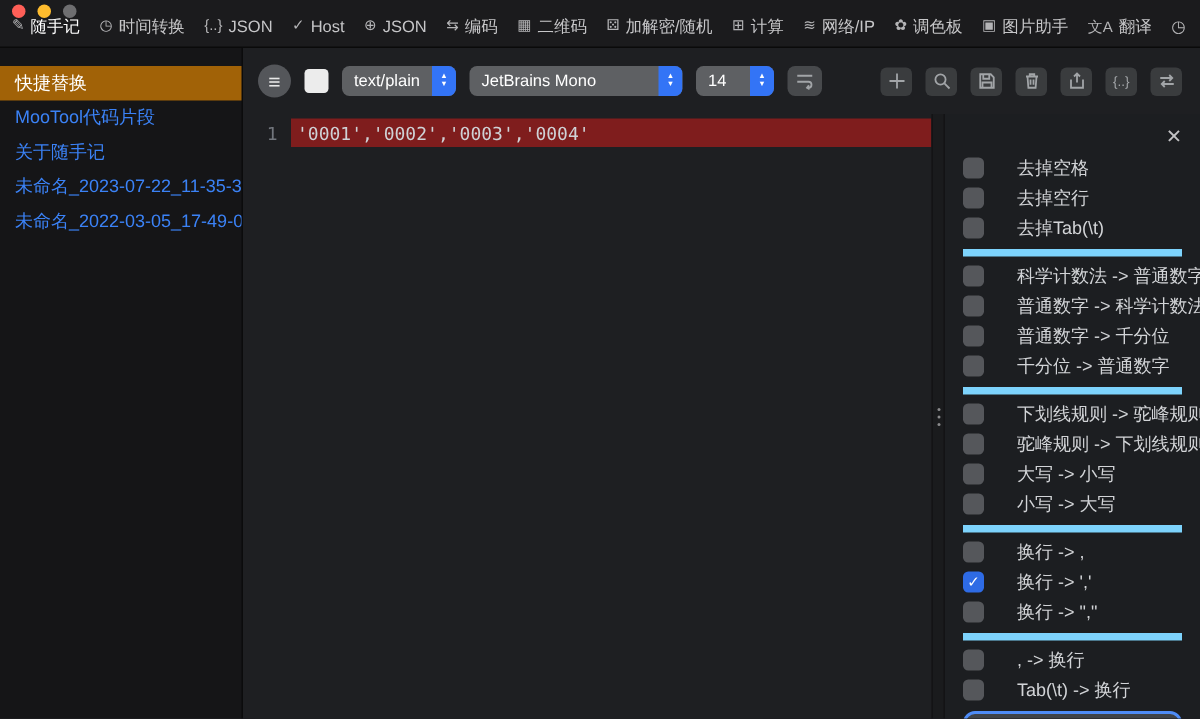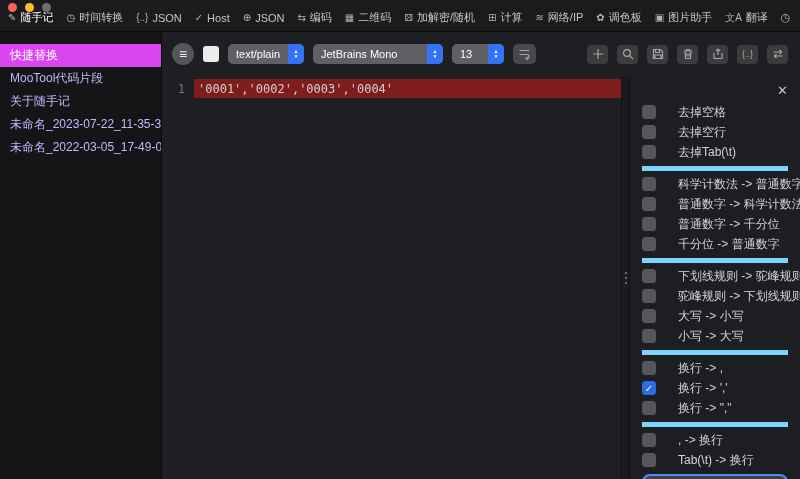--- a/index.html
+++ b/index.html
@@ -14,23 +14,23 @@
   .tabs { display:flex; gap:13px; align-items:center; white-space:nowrap; width:100%; }
   .tab { display:flex; gap:4px; align-items:center; font-size:11px; color:#c6c6c8; cursor:default; }
   .tab.active { color:#ffffff; }
   .tab .ticon { font-size:10px; color:#b4b4b6; }
   .overflow { margin-left:auto; display:flex; gap:9px; color:#b4b4b6; font-size:11px; align-items:center; }
 
   
   .main { display:flex; height:447px; }
 
   .sidebar { width:162px; background:#151517; border-right:1px solid #0b0b0c; padding-top:12px; flex:none; }
-  .side-item { height:23px; line-height:23px; padding:0 10px; font-size:12px; color:#c4b5fd;
+  .side-item { height:23px; line-height:23px; padding:0 10px; font-size:12px; color:#3b82f6;
                white-space:nowrap; overflow:hidden; }
-  .side-item.active { background:#d946ef; color:#ffffff; }
+  .side-item.active { background:#a16207; color:#ffffff; }
 
   .workspace { flex:1; display:flex; flex-direction:column; min-width:0; }
 
   
   .edit-toolbar { height:44px; display:flex; align-items:center; gap:9px; padding:0 10px; background:#1e1f22; flex:none; }
   .circle-btn { width:22px; height:22px; border-radius:50%; background:#54565a; color:#e8e8e8;
                 display:flex; align-items:center; justify-content:center; font-size:14px; flex:none; }
   .white-check { width:16px; height:16px; background:#ececec; border-radius:3px; flex:none; }
   .pill { height:20px; background:#5e6063; border-radius:5px; display:flex; align-items:center;
           font-size:11px; color:#fff; padding-left:8px; overflow:hidden; flex:none; }
@@ -162,29 +162,29 @@
       </div>
       <div class="white-check"></div>
 
       <div class="pill" style="width:76px">
         <span>text/plain</span>
         <span class="cap">
             <span>▲</span>
             <span>▼</span>
           </span>
       </div>
-      <div class="pill" style="width:130px">
+      <div class="pill" style="width:142px">
         <span>JetBrains Mono</span>
         <span class="cap">
             <span>▲</span>
             <span>▼</span>
           </span>
       </div>
       <div class="pill" style="width:52px">
-        <span>13</span>
+        <span>14</span>
         <span class="cap">
             <span>▲</span>
             <span>▼</span>
           </span>
       </div>
 
       <div class="sq-btn">
         <svg width="13" height="13" viewBox="0 0 13 13">
           <path d="M1.5 2.5h10 M1.5 6.5h7.5a2 2 0 1 1 0 4H8 M9.3 8.8 8 10.5l1.7 1"></path>
         </svg>

